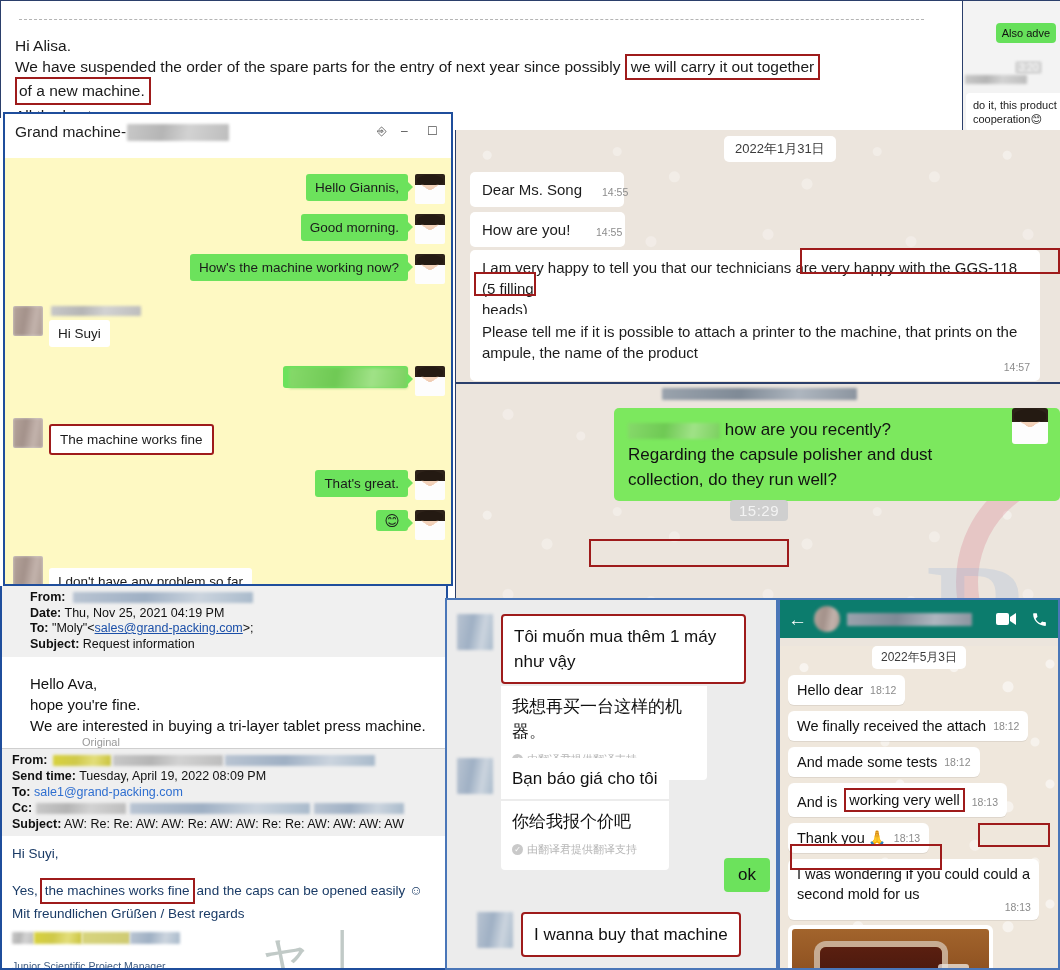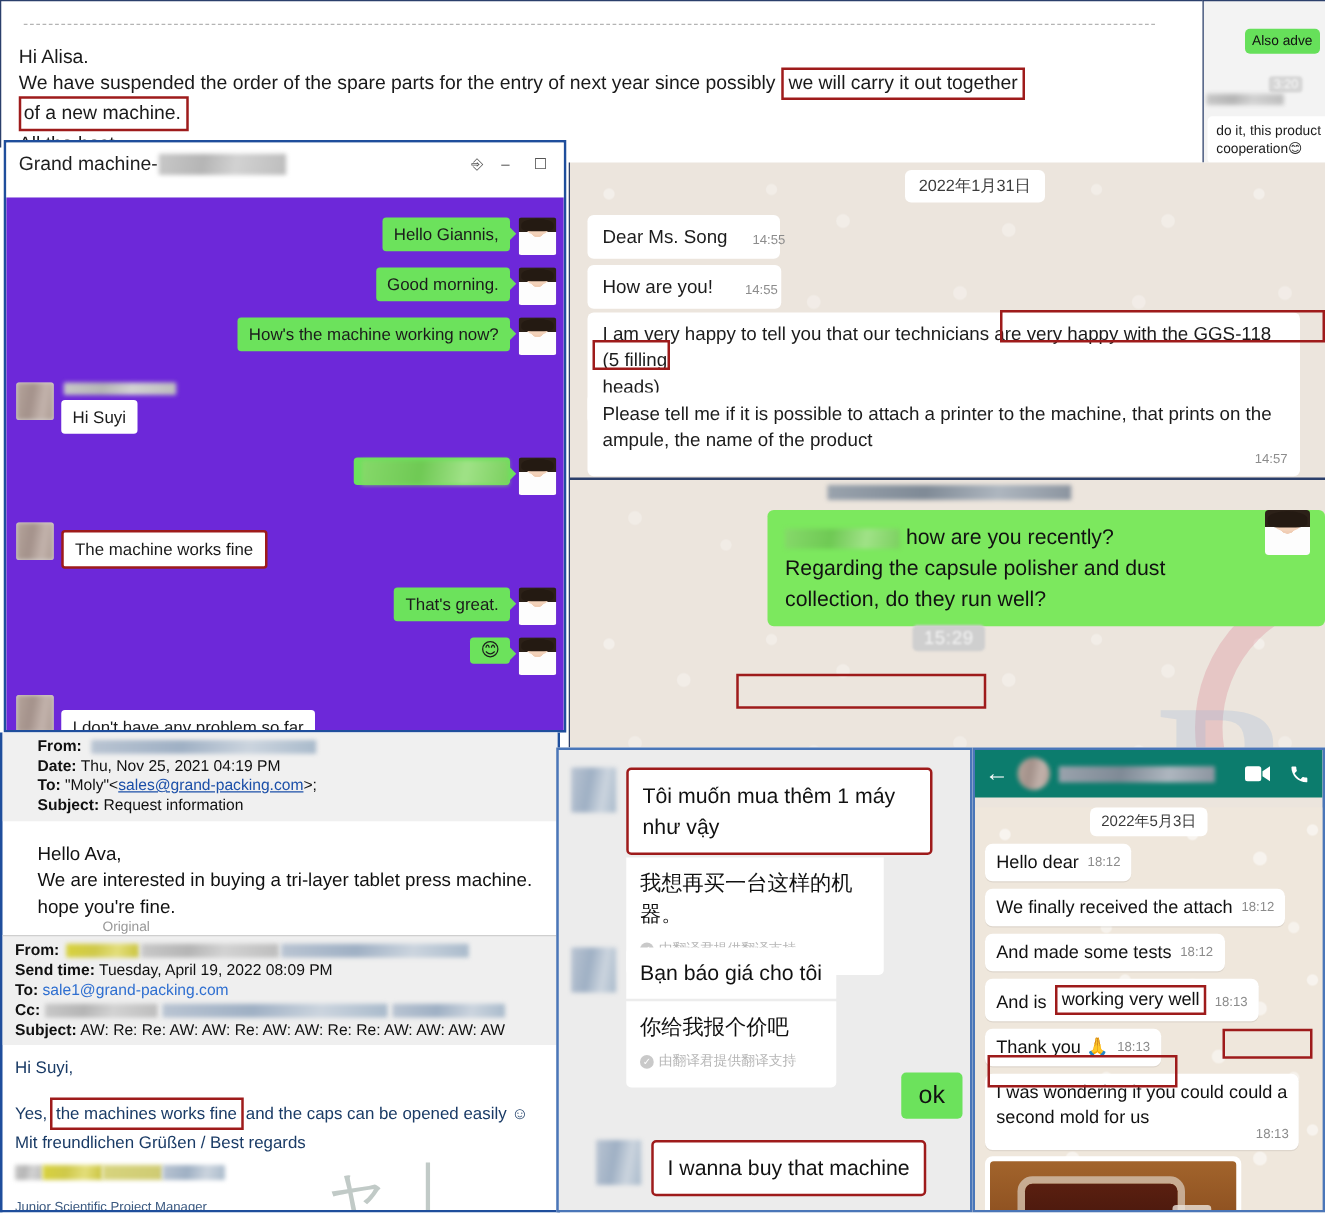--- a/index.html
+++ b/index.html
@@ -45,21 +45,21 @@
   #chat-topright .bub-white{
     position:absolute;left:3px;top:92px;width:200px;background:#fff;border-radius:4px;
     padding:5px 7px;font-size:11px;color:#1b1b1b;line-height:14px;}
 
   
   #wechat-left{left:3px;top:112px;width:450px;height:474px;background:#f3f3f3;
     border:2px solid #1f4e9c;}
   #wechat-left .titlebar{position:relative;height:44px;background:#fff;}
   #wechat-left .wtitle{position:absolute;left:10px;top:9px;font-size:15.5px;color:#1f1f1f;}
   #wechat-left .wctrl{position:absolute;top:10px;color:#555;font-size:12px;}
-  #wechat-left .body{position:relative;height:428px;background:#6d28d9;text-align:center;}
+  #wechat-left .body{position:relative;height:428px;background:#fef9c3;text-align:center;}
   .row{position:absolute;display:flex;align-items:flex-start;}
   .row.right{right:6px;flex-direction:row;}
   .row.left{left:8px;}
   .avatar{width:30px;height:30px;border-radius:2px;flex:0 0 auto;overflow:hidden;
     background:#d9d5d2;position:relative;}
   .avatar.photo{
     background:
       radial-gradient(circle at 50% 34%, #f0cdb4 0 22%, transparent 23%),
       linear-gradient(#2c2118 0 38%, #fdfdfd 38% 100%),
       #3a2a1d;
@@ -128,21 +128,21 @@
     border:2px solid #4a76b8;}
   #chat-trans .trow{position:absolute;display:flex;align-items:flex-start;left:10px;}
   #chat-trans .tav{width:36px;height:36px;flex:0 0 auto;border-radius:2px;}
   #chat-trans .tbub{margin-left:8px;background:#fff;border-radius:4px;padding:8px 11px;
     font-size:17px;line-height:25px;color:#111;}
   #chat-trans .zh{font-size:17px;line-height:25px;color:#111;}
   #chat-trans .tcredit{font-size:11px;color:#b6b6b6;margin-top:3px;display:flex;align-items:center;gap:4px;}
   #chat-trans .ck{display:inline-block;width:11px;height:11px;border-radius:50%;background:#c9c9c9;
     color:#fff;font-size:8px;line-height:11px;text-align:center;}
   #chat-trans .okbub{position:absolute;right:6px;background:#6ce25c;border-radius:4px;
-    padding:7px 14px;font-size:20px;color:#111;}
+    padding:7px 14px;font-size:17px;color:#111;}
 
   
   #wa{left:778px;top:598px;width:282px;height:372px;background:#ece5dd;
     border:2px solid #4a76b8;}
   #wa .wahdr{height:38px;background:#0c7c6d;display:flex;align-items:center;padding:0 8px;gap:7px;}
   #wa .backarrow{color:#fff;font-size:19px;line-height:1;}
   #wa .waav{width:26px;height:26px;border-radius:50%;flex:0 0 auto;}
   #wa .wabody{position:relative;height:330px;
     background:#efe7dc;
     background-image:
@@ -309,22 +309,22 @@
 
 <div class="panel" id="email-bl">
   <div class="mailhdr">
     <div><b>From:</b><span class="redact blue" style="width:180px;height:11px;margin-left:8px;"></span></div>
     <div><b>Date:</b> <span>Thu, Nov 25, 2021 04:19 PM</span></div>
     <div><b>To:</b> <span>"Moly"&lt;</span><a class="mlink" href="#">sales@grand-packing.com</a><span>&gt;;</span></div>
     <div><b>Subject:</b> <span>Request information</span></div>
   </div>
   <div class="mailbody1">
     <div>Hello Ava,</div>
+    <div>hope you're fine.</div>
     <div>We are interested in buying a tri-layer tablet press machine.</div>
-    <div>hope you're fine.</div>
   </div>
   <div class="origline">Original</div>
 
   <div class="mailhdr2">
     <div><b>From:</b><span class="redact yellow" style="width:58px;height:11px;margin-left:6px;"></span><span class="redact" style="width:110px;height:11px;margin-left:2px;"></span><span class="redact blue" style="width:150px;height:11px;margin-left:2px;"></span></div>
     <div><b>Send time:</b> <span>Tuesday, April 19, 2022 08:09 PM</span></div>
     <div><b>To:</b> <a class="mlink nounder" href="#" style="color:#2f6fd0;">sale1@grand-packing.com</a></div>
     <div><b>Cc:</b><span class="redact" style="width:90px;height:11px;margin-left:4px;"></span><span class="redact blue" style="width:180px;height:11px;margin-left:4px;"></span><span class="redact blue" style="width:90px;height:11px;margin-left:4px;"></span></div>
     <div style="white-space:nowrap;overflow:hidden;"><b>Subject:</b> <span>AW: Re: Re: AW: AW: Re: AW: AW: Re: Re: AW: AW: AW: AW</span></div>
   </div>

